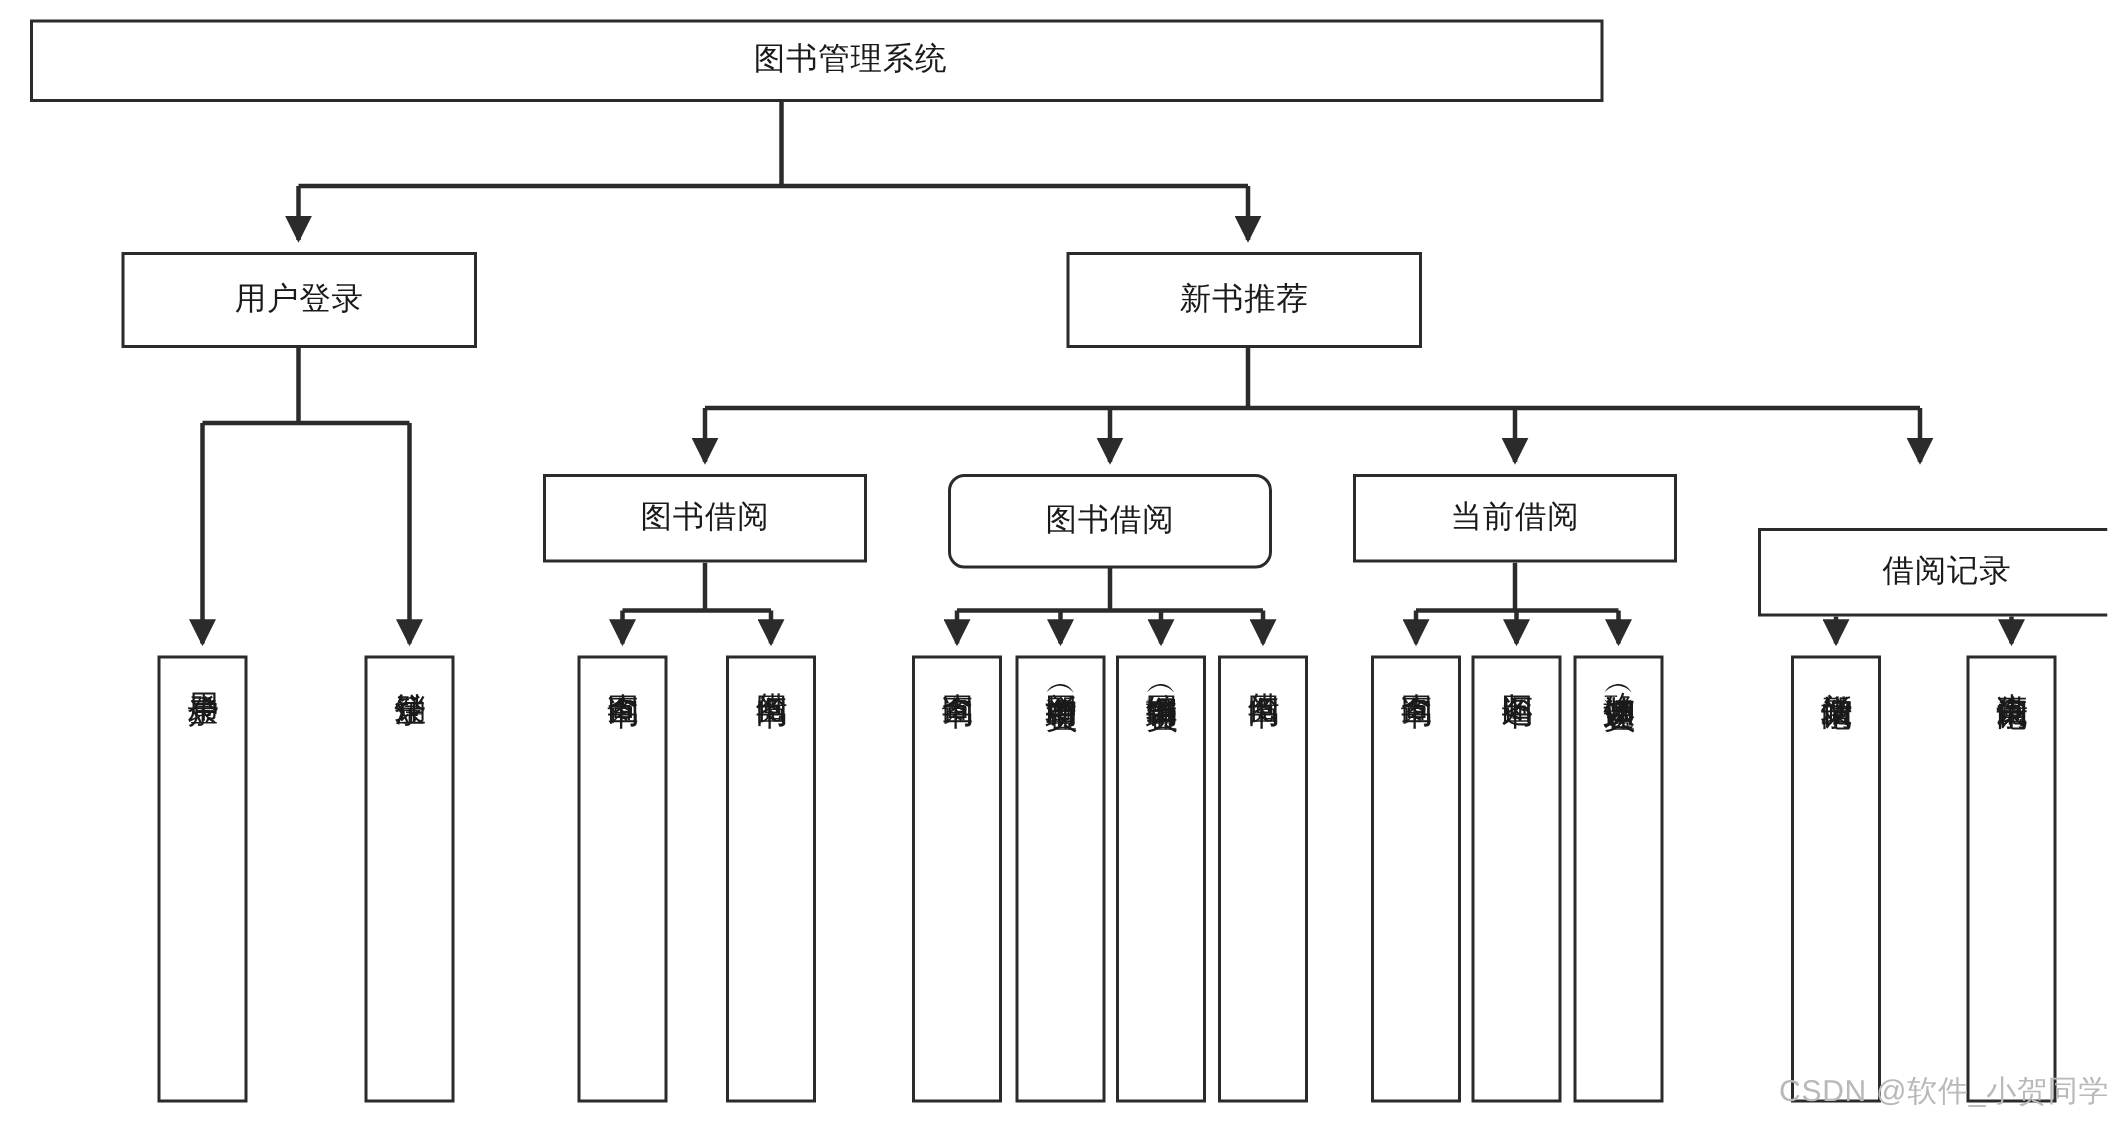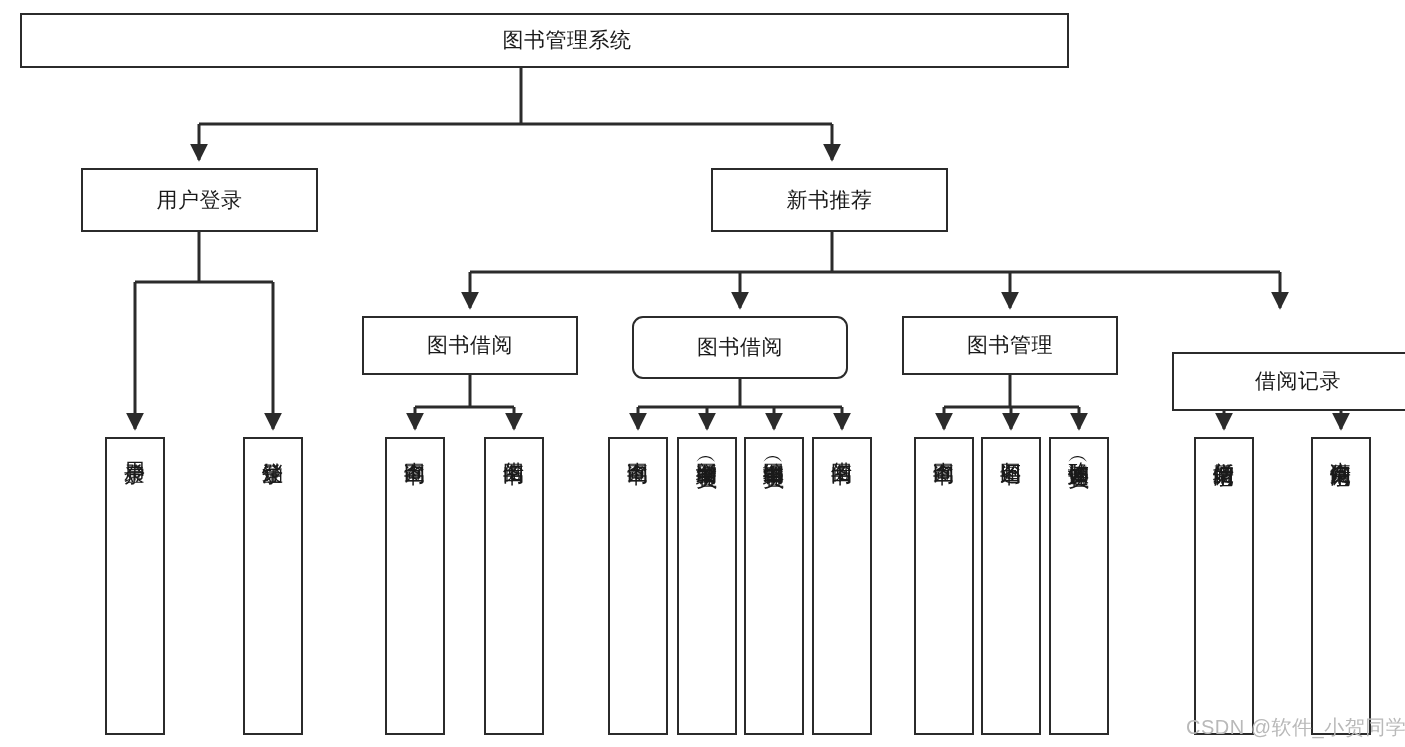--- a/index.html
+++ b/index.html
@@ -134,21 +134,21 @@
     <span class="node-label">新书推荐</span>
   </div>
 
   <div class="node-box node-h" style="left:362px; top:316px; width:216px; height:59px;">
     <span class="node-label">图书借阅</span>
   </div>
   <div class="node-box node-h" style="left:632px; top:316px; width:216px; height:63px;border-radius:11px;">
     <span class="node-label">图书借阅</span>
   </div>
   <div class="node-box node-h" style="left:902px; top:316px; width:216px; height:59px;">
-    <span class="node-label">图书管理</span>
+    <span class="node-label">当前借阅</span>
   </div>
   <div class="node-box node-h" style="left:1172px; top:316px; width:252px; height:59px;margin-top:36px;">
     <span class="node-label">借阅记录</span>
   </div>
 
   <div class="node-box node-v" style="left:105px; top:437px; width:60px; height:298px;">
     <span class="node-label">用户登录</span>
   </div>
   <div class="node-box node-v" style="left:243px; top:437px; width:60px; height:298px;">
     <span class="node-label">注销登录</span>

